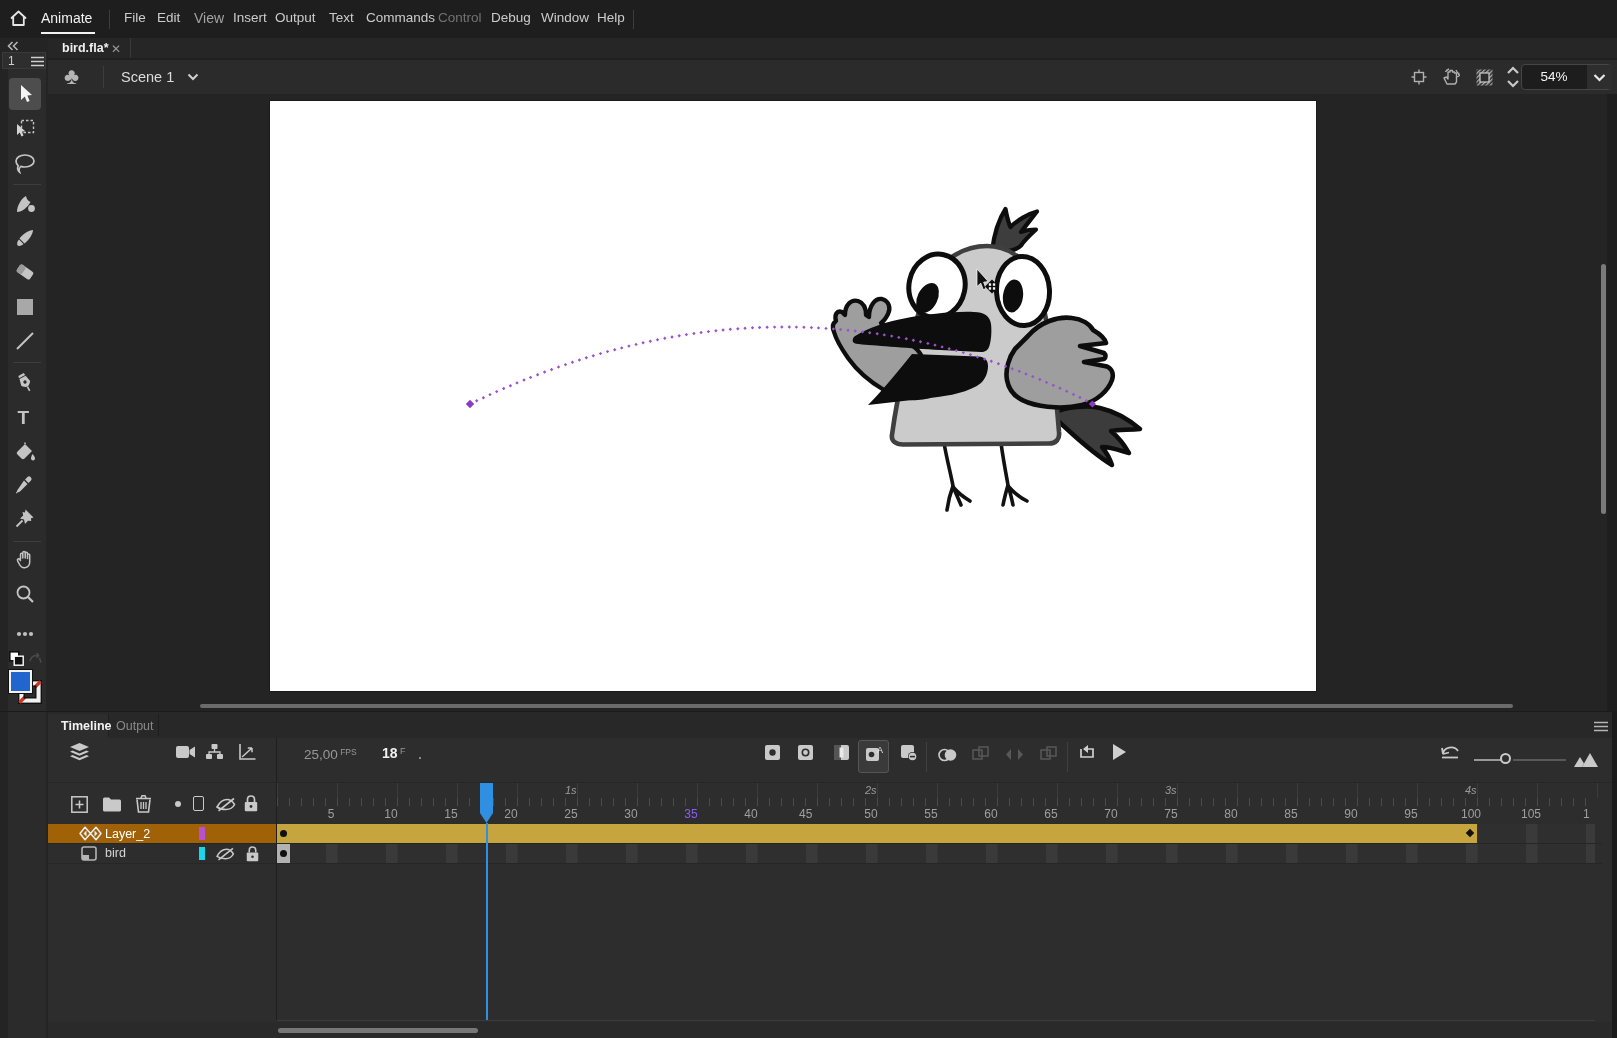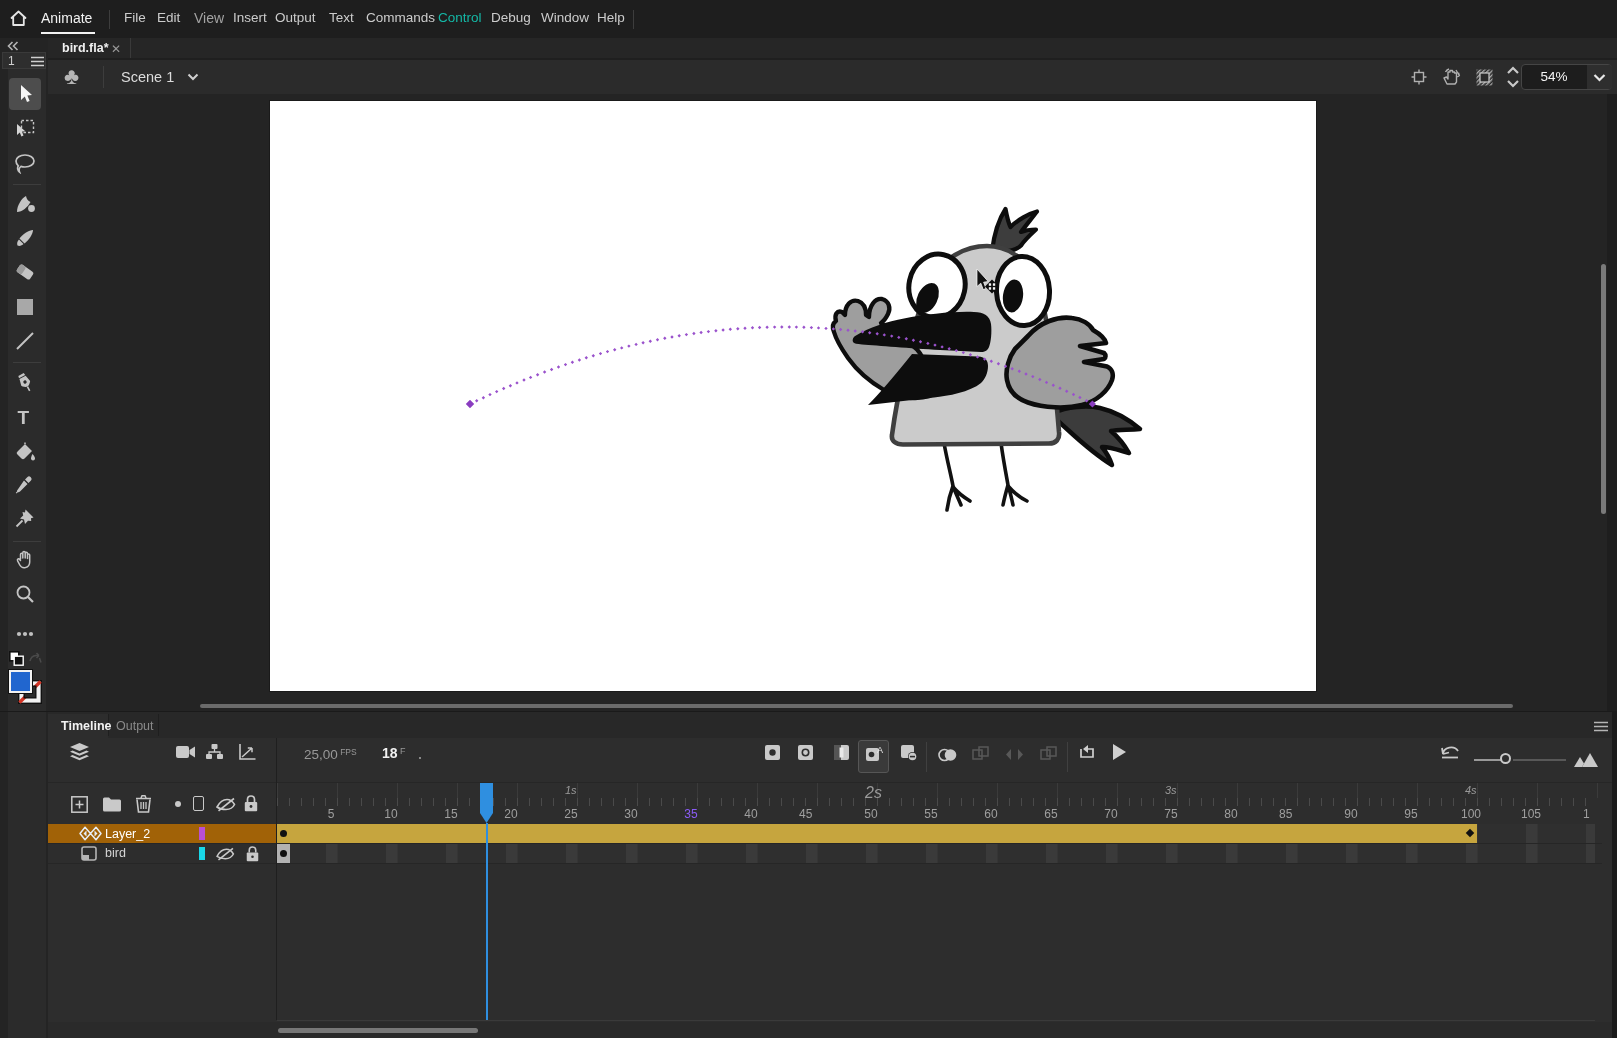--- a/index.html
+++ b/index.html
@@ -15,21 +15,21 @@
 <div class="abs" style="left:41px;top:32px;width:54px;height:2px;background:#f2f2f2"></div>
 <div class="abs" style="left:109px;top:10px;width:1px;height:19px;background:#3d3d3d"></div>
 <div class="abs" style="left:633px;top:10px;width:1px;height:19px;background:#3d3d3d"></div>
 <div class="abs" style="top:10px;font-size:13.5px;color:#cccccc;left:124px">File</div>
 <div class="abs" style="top:10px;font-size:13.5px;color:#cccccc;left:157px">Edit</div>
 <div class="abs" style="top:10px;font-size:14px;color:#a3a3a3;left:194px">View</div>
 <div class="abs" style="top:10px;font-size:13.5px;color:#cccccc;left:233px">Insert</div>
 <div class="abs" style="top:10px;font-size:13.5px;color:#cccccc;left:275px">Output</div>
 <div class="abs" style="top:10px;font-size:13.5px;color:#cccccc;left:329px">Text</div>
 <div class="abs" style="top:10px;font-size:13.5px;color:#cccccc;left:366px">Commands</div>
-<div class="abs" style="top:10px;font-size:13.5px;color:#14b8a6;left:438px">Control</div>
+<div class="abs" style="top:10px;font-size:13.5px;color:#737373;left:438px">Control</div>
 <div class="abs" style="top:10px;font-size:13.5px;color:#cccccc;left:491px">Debug</div>
 <div class="abs" style="top:10px;font-size:13.5px;color:#cccccc;left:541px">Window</div>
 <div class="abs" style="top:10px;font-size:13.5px;color:#cccccc;left:597px">Help</div>
 </div>
 
 <div class="abs" style="left:0;top:38px;width:1617px;height:22px;background:#262626;border-bottom:2px solid #1f1f1f">
 <div class="abs" style="left:62px;top:3px;font-size:12.5px;font-weight:bold;color:#f0f0f0">bird.fla*</div>
 <div class="abs" style="left:111px;top:4px;font-size:12px;color:#999">✕</div>
 <div class="abs" style="left:130px;top:0;width:1px;height:20px;background:#3a3a3a"></div>
 </div>
@@ -377,21 +377,21 @@
     <path d="M19 1.5 L3.5 13.8" stroke="#c9c9c9" stroke-width="1.7"></path>
   </svg>
 <svg class="abs" style="left:244px;top:795px" width="14" height="17" viewBox="0 0 14 17">
     <rect x="0.8" y="7" width="12.4" height="9.2" rx="1" fill="#c9c9c9"></rect>
     <path d="M3.5 7 V4.5 Q3.5 1 7 1 Q10.5 1 10.5 4.5 V7" fill="none" stroke="#c9c9c9" stroke-width="1.7"></path>
     <circle cx="7" cy="11.5" r="1.4" fill="#2d2d2d"></circle>
   </svg>
 
 <div class="abs" style="left:277px;top:783px;width:1334px;height:15px;background:repeating-linear-gradient(90deg,#3b3b3b 0 1px,#2d2d2d 1px 60px);overflow:hidden">
 <div class="abs" style="left:288px;top:1px;font-size:11px;font-style:italic;color:#9a9a9a">1s</div>
-<div class="abs" style="left:588px;top:1px;font-size:16px;font-style:italic;color:#9a9a9a">2s</div>
+<div class="abs" style="left:588px;top:1px;font-size:11px;font-style:italic;color:#9a9a9a">2s</div>
 <div class="abs" style="left:888px;top:1px;font-size:11px;font-style:italic;color:#9a9a9a">3s</div>
 <div class="abs" style="left:1188px;top:1px;font-size:11px;font-style:italic;color:#9a9a9a">4s</div>
 </div>
 
 <div class="abs" style="left:277px;top:798px;width:1334px;height:25px;overflow:hidden">
 <div class="abs" style="left:0;top:0;width:1317px;height:8px;background:repeating-linear-gradient(90deg,#4a4a4a 0 1px,rgba(0,0,0,0) 1px 12px)"></div>
 <div class="abs" style="left:0;top:0;width:1317px;height:100%" id="rulernums">
       <div style="position:absolute;top:9px;left:42px;width:24px;text-align:center;font-size:12px;color:#9f9f9f">5</div>
       <div style="position:absolute;top:9px;left:102px;width:24px;text-align:center;font-size:12px;color:#9f9f9f">10</div>
       <div style="position:absolute;top:9px;left:162px;width:24px;text-align:center;font-size:12px;color:#9f9f9f">15</div>
@@ -401,21 +401,21 @@
       <div style="position:absolute;top:9px;left:402px;width:24px;text-align:center;font-size:12px;color:#8b5cf6">35</div>
       <div style="position:absolute;top:9px;left:462px;width:24px;text-align:center;font-size:12px;color:#9f9f9f">40</div>
       <div style="position:absolute;top:9px;left:522px;width:24px;text-align:left;font-size:12px;color:#9f9f9f">45</div>
       <div style="position:absolute;top:9px;left:582px;width:24px;text-align:center;font-size:12px;color:#9f9f9f">50</div>
       <div style="position:absolute;top:9px;left:642px;width:24px;text-align:center;font-size:12px;color:#9f9f9f">55</div>
       <div style="position:absolute;top:9px;left:702px;width:24px;text-align:center;font-size:12px;color:#9f9f9f">60</div>
       <div style="position:absolute;top:9px;left:762px;width:24px;text-align:center;font-size:12px;color:#9f9f9f">65</div>
       <div style="position:absolute;top:9px;left:822px;width:24px;text-align:center;font-size:12px;color:#9f9f9f">70</div>
       <div style="position:absolute;top:9px;left:882px;width:24px;text-align:center;font-size:12px;color:#9f9f9f">75</div>
       <div style="position:absolute;top:9px;left:942px;width:24px;text-align:center;font-size:12px;color:#9f9f9f">80</div>
-      <div style="position:absolute;top:9px;left:1002px;width:24px;text-align:left;font-size:12px;color:#9f9f9f">85</div>
+      <div style="position:absolute;top:9px;left:1002px;width:24px;text-align:center;font-size:12px;color:#9f9f9f">85</div>
       <div style="position:absolute;top:9px;left:1062px;width:24px;text-align:center;font-size:12px;color:#9f9f9f">90</div>
       <div style="position:absolute;top:9px;left:1122px;width:24px;text-align:center;font-size:12px;color:#9f9f9f">95</div>
       <div style="position:absolute;top:9px;left:1182px;width:24px;text-align:center;font-size:12px;color:#9f9f9f">100</div>
       <div style="position:absolute;top:9px;left:1242px;width:24px;text-align:center;font-size:12px;color:#9f9f9f">105</div>
       <div style="position:absolute;top:9px;left:1306px;width:10px;font-size:12px;color:#9f9f9f">1</div>
     </div>
 </div>
 
 <div class="abs" style="left:277px;top:824px;width:1318px;height:19px;overflow:hidden;background:repeating-linear-gradient(90deg,#353535 0 1px,#2f2f2f 1px 49px,#3a3a3a 49px 60px)">
 <div class="abs" style="left:0;top:0;width:1200px;height:18.5px;background:#c6a53e"></div>

